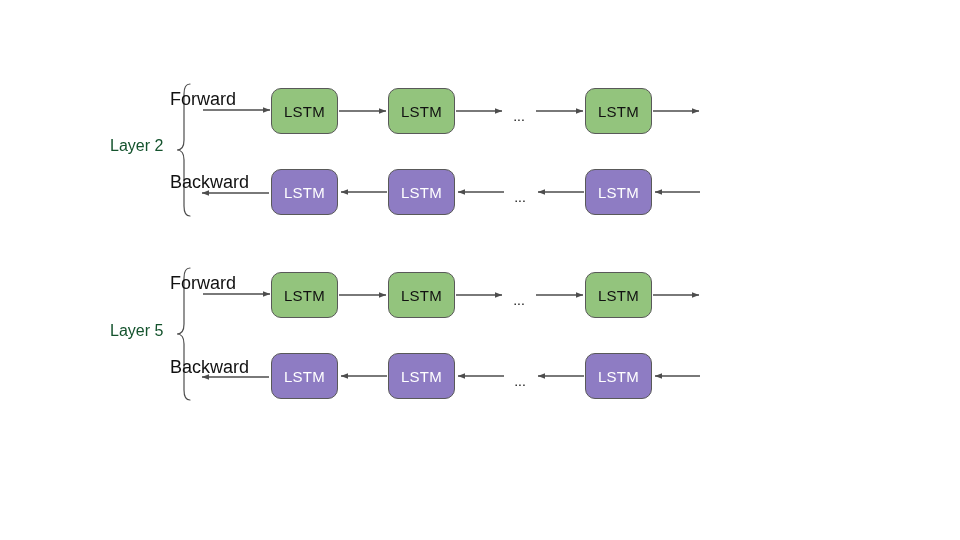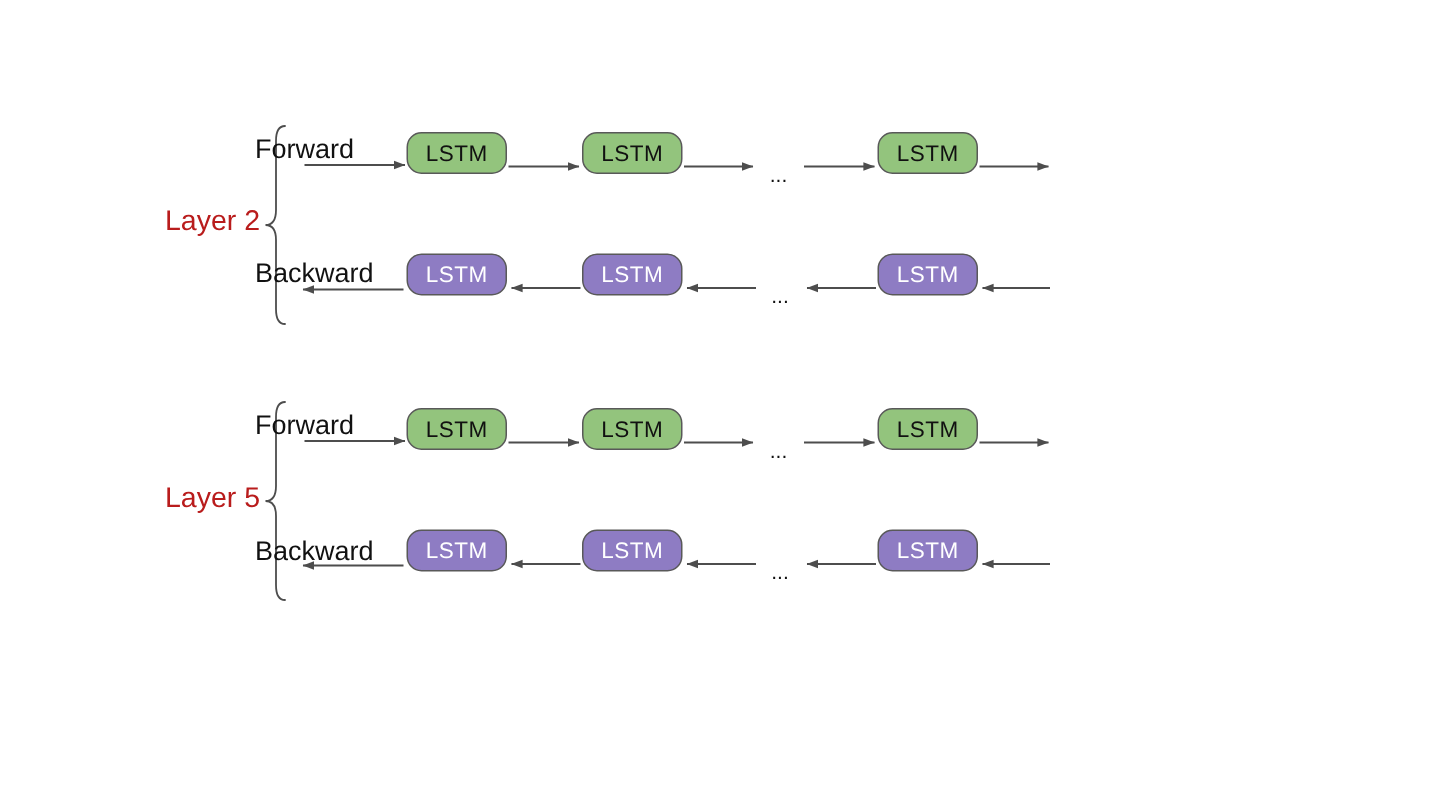--- a/index.html
+++ b/index.html
@@ -18,37 +18,37 @@
   .overlay {
     position: absolute;
     left: 0;
     top: 0;
     width: 960px;
     height: 540px;
     pointer-events: none;
   }
   .layer-label {
     position: absolute;
-    font-size: 19px;
-    color: #b91c1c;
+    font-size: 16px;
+    color: #14532d;
     white-space: nowrap;
   }
   .dir-label {
     position: absolute;
     left: 170px;
     width: 97px;
     text-align: left;
     font-size: 18px;
     color: #111111;
     white-space: nowrap;
   }
   .lstm {
     position: absolute;
     width: 67px;
-    height: 28px;
+    height: 46px;
     border: 1.4px solid #595959;
     border-radius: 10px;
     box-sizing: border-box;
     display: flex;
     align-items: center;
     justify-content: center;
     font-size: 15px;
     letter-spacing: 0.3px;
   }
   .lstm.fwd { background: #93c47d; color: #111111; }

